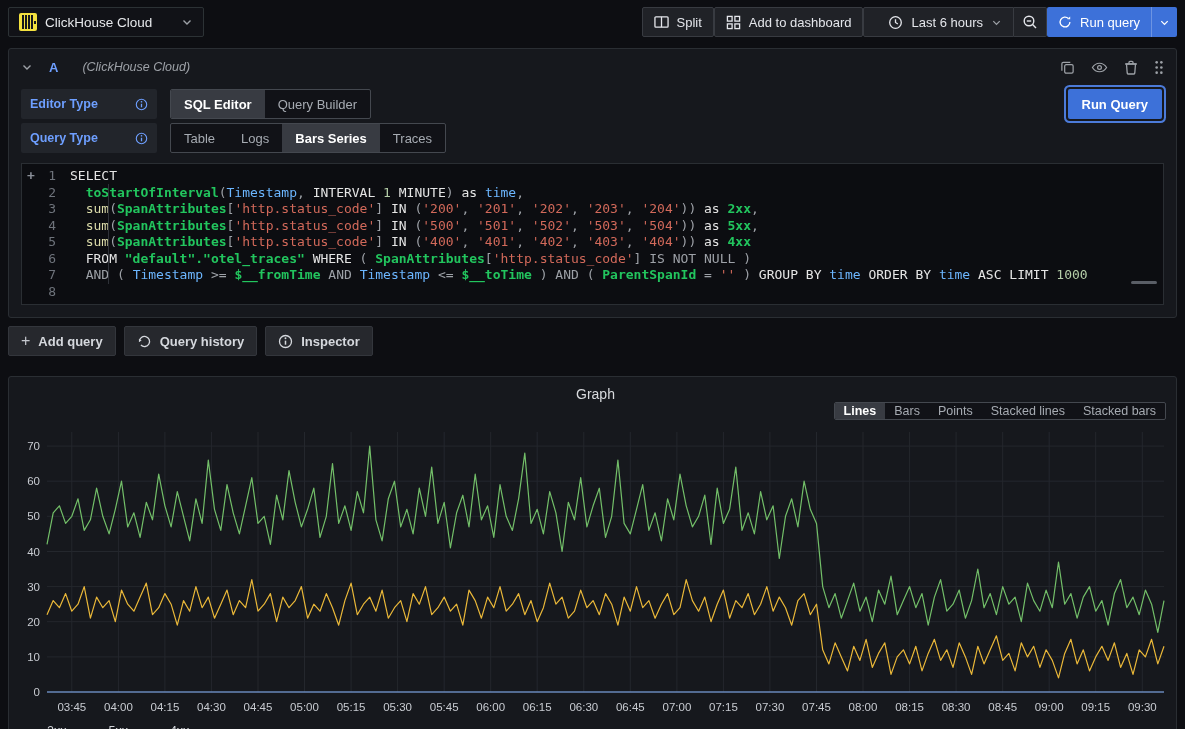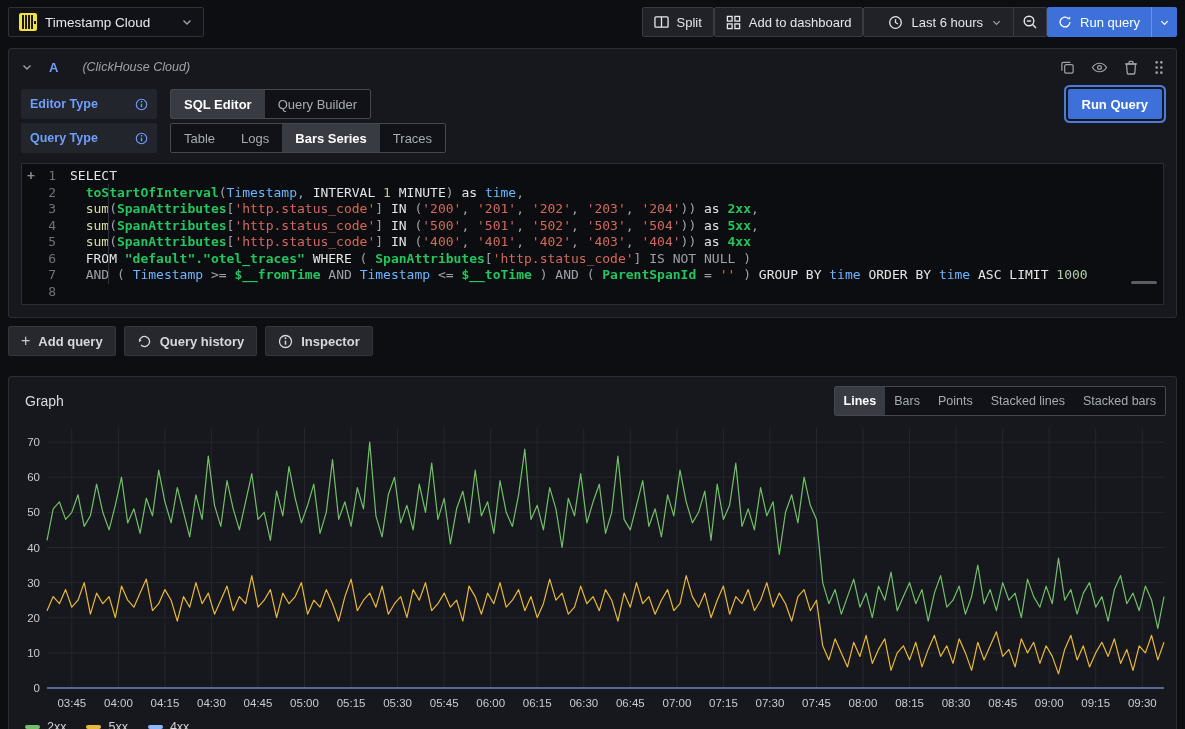--- a/index.html
+++ b/index.html
@@ -56,24 +56,24 @@
   .indent-guide { position:absolute; left:86px; top:20px; width:1px; height:100px; background:#2e3138; }
   .hscroll { position:absolute; right:6px; bottom:20px; width:26px; height:3px; background:#5a5e66; border-radius:2px; cursor:pointer; }
 
   
   .q-footer { display:flex; gap:8px; margin:8px 8px 0 8px; }
   .f-btn { display:flex; align-items:center; gap:8px; height:30px; padding:0 12px; background:#26282d; border:1px solid #33363c; border-radius:2px; color:#d5d8dd; font-size:13px; font-weight:600; cursor:pointer; }
   .f-btn .pls { font-size:16px; font-weight:400; color:#c5c8ce; }
 
   
   .graph-panel { margin-top:20px; height:358px; }
-  .g-header { display:flex; align-items:center; padding:9px 10px 2px 16px; }
+  .g-header { display:flex; align-items:center; padding:9px 10px 2px 16px;flex-direction:column; }
   .g-title { font-size:14px; font-weight:500; color:#d8dade; }
   .modes { margin-left:auto; }
-  .modes .opt { padding:0 9px; font-size:12.5px; height:28px; }
+  .modes .opt { padding:0 9px; font-size:12.5px; height:16px; }
   .chart-wrap { padding:0 8px; }
   .legend { display:flex; align-items:center; gap:20px; padding:2px 0 0 16px; }
   .leg-item { display:flex; align-items:center; gap:7px; cursor:pointer; }
   .leg-swatch { width:15px; height:4px; border-radius:2px; }
   .leg-label { font-size:12.5px; color:#d0d3d8; }
   .grid { stroke:#24272d; stroke-width:1; }
   .ylab { fill:#c8cbd1; font-size:11.5px; font-family:"Liberation Sans",sans-serif; text-anchor:end; }
   .xlab { fill:#c8cbd1; font-size:11.5px; font-family:"Liberation Sans",sans-serif; text-anchor:middle; }
 </style>
 </head>
@@ -81,21 +81,21 @@
 
 <div class="topbar">
   <button class="ds-picker">
     <span class="ds-logo">
         <i></i>
         <i></i>
         <i></i>
         <i></i>
         <i class="short"></i>
       </span>
-    <span class="lbl">Timestamp Cloud</span>
+    <span class="lbl">ClickHouse Cloud</span>
     <svg class="ic" width="12" height="12" viewBox="0 0 12 12">
         <path d="M2.5 4.5 6 8l3.5-3.5" fill="none" stroke="#9da1a7" stroke-width="1.4"></path>
       </svg>
   </button>
   <div class="tb-right">
     <button class="tb-btn">
       <svg class="ic" width="15" height="14" viewBox="0 0 16 14">
           <rect x="1" y="1.5" width="14" height="11" rx="1" fill="none" stroke="currentColor" stroke-width="1.4"></rect>
           <line x1="8" y1="1.5" x2="8" y2="12.5" stroke="currentColor" stroke-width="1.4"></line>
         </svg>

